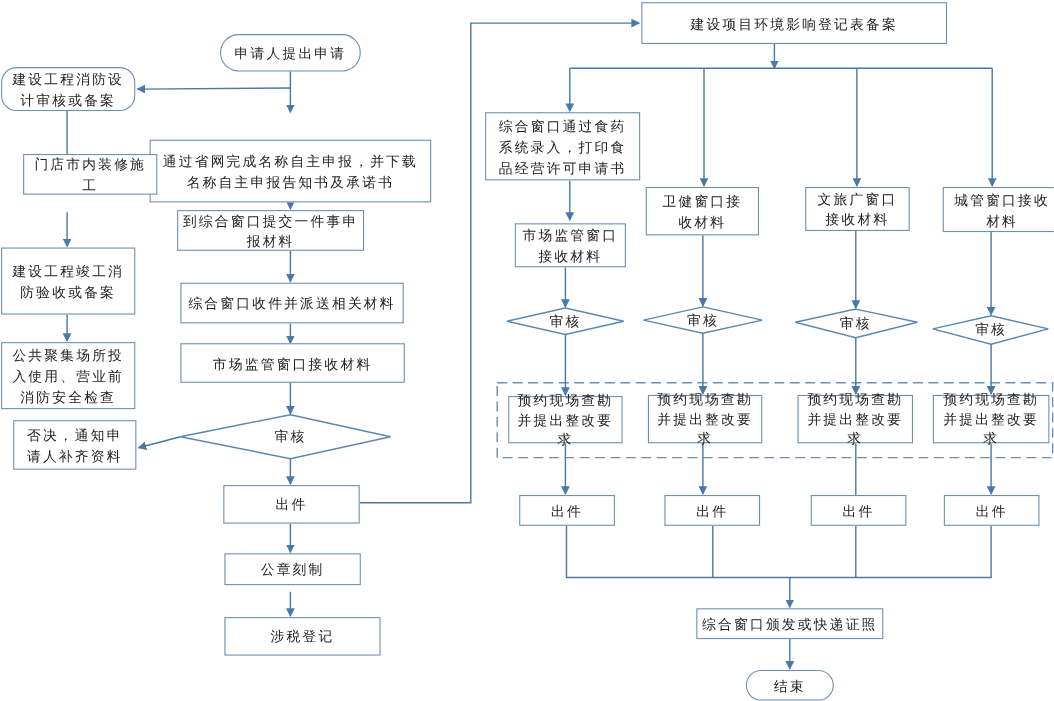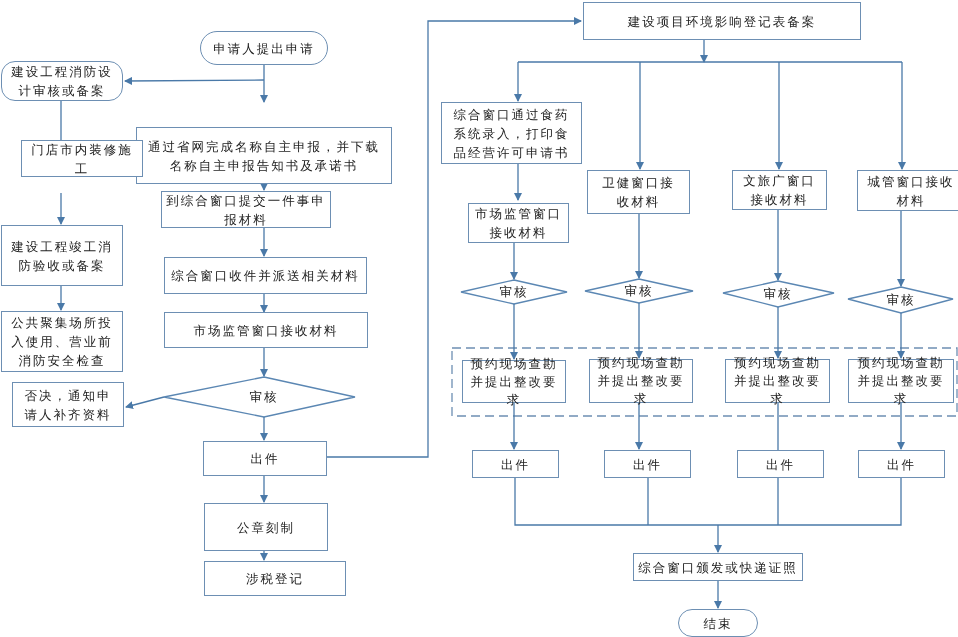--- a/index.html
+++ b/index.html
@@ -96,21 +96,21 @@
 <div class="node" style="left:164px;top:257px;width:203px;height:37px;">
     <span>综合窗口收件并派送相关材料</span>
   </div>
 <div class="node" style="left:164px;top:312px;width:204px;height:36px;">
     <span>市场监管窗口接收材料</span>
   </div>
 <div class="dtext" style="left:214px;top:385px;width:100px;height:24px;">审核</div>
 <div class="node" style="left:203px;top:441px;width:124px;height:35px;">
     <span>出件</span>
   </div>
-<div class="node" style="left:204px;top:503px;width:124px;height:48px;">
+<div class="node" style="left:204px;top:503px;width:124px;height:29px;">
     <span>公章刻制</span>
   </div>
 <div class="node" style="left:204px;top:561px;width:142px;height:35px;">
     <span>涉税登记</span>
   </div>
 <div class="node" style="left:12px;top:382px;width:112px;height:45px;padding:0 8px;">
     <span>否决，通知申请人补齐资料</span>
   </div>
 
 <div class="node" style="left:1px;top:61px;width:122px;height:40px;border-radius:14px;">

